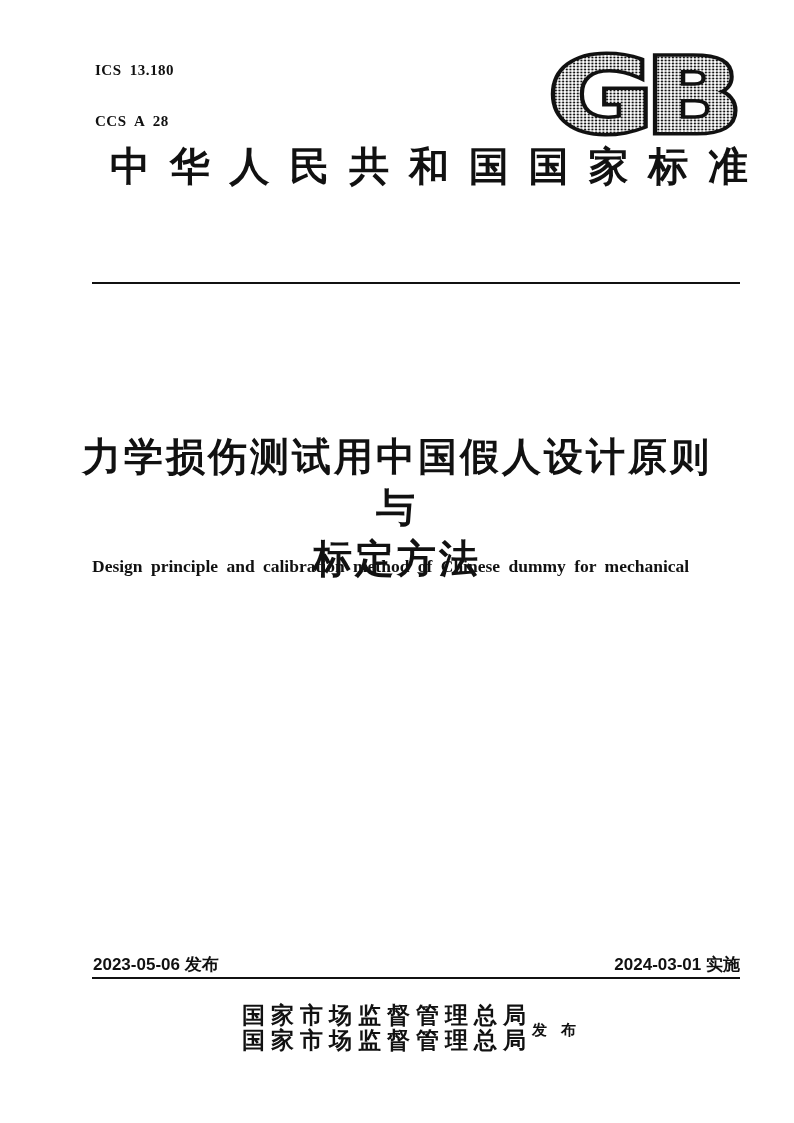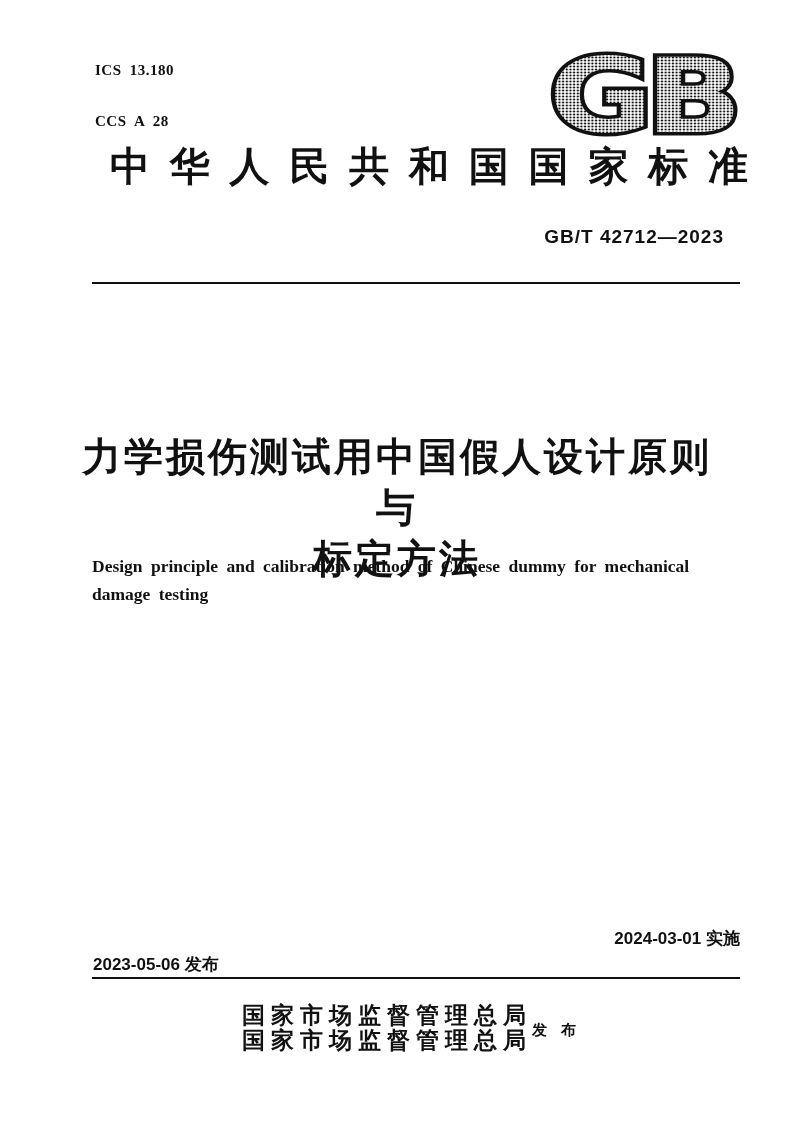--- a/index.html
+++ b/index.html
@@ -108,21 +108,21 @@
   .date-issue {
     position: absolute;
     left: 93px;
     top: 953px;
     font-weight: bold;
     font-size: 17px;
   }
   .date-impl {
     position: absolute;
     right: 54px;
-    top: 927px;
+    top: 953px;
     font-weight: bold;
     font-size: 17px;
   }
 
   
   .issuer {
     position: absolute;
     left: 92px;
     top: 1003px;
     width: 648px;
@@ -165,32 +165,30 @@
         </pattern>
       </defs>
       <g transform="scale(1.22,1)">
         <text x="81" y="82" text-anchor="middle" font-family="'DejaVu Sans', sans-serif" font-weight="bold" font-size="104" letter-spacing="-6" fill="url(#halftone)" stroke="#111111" stroke-width="7" paint-order="stroke">GB</text>
       </g>
     </svg>
   </div>
 
   <h1 class="std-title">中华人民共和国国家标准</h1>
 
-  <div class="std-number">GB/T 42712—2023</div>
 
   <div class="rule rule-top"></div>
 
   <div class="cn-title">
     <div>力学损伤测试用中国假人设计原则与</div>
     <div>标定方法</div>
   </div>
 
   <div class="en-title">
     <div>Design principle and calibration method of Chinese dummy for mechanical</div>
-    <div>damage testing</div>
   </div>
 
   <div class="date-issue">2023-05-06 发布</div>
   <div class="date-impl">2024-03-01 实施</div>
 
   <div class="rule rule-bottom"></div>
 
   <div class="issuer">
     <div class="issuer-names">
       <div>国家市场监督管理总局</div>

